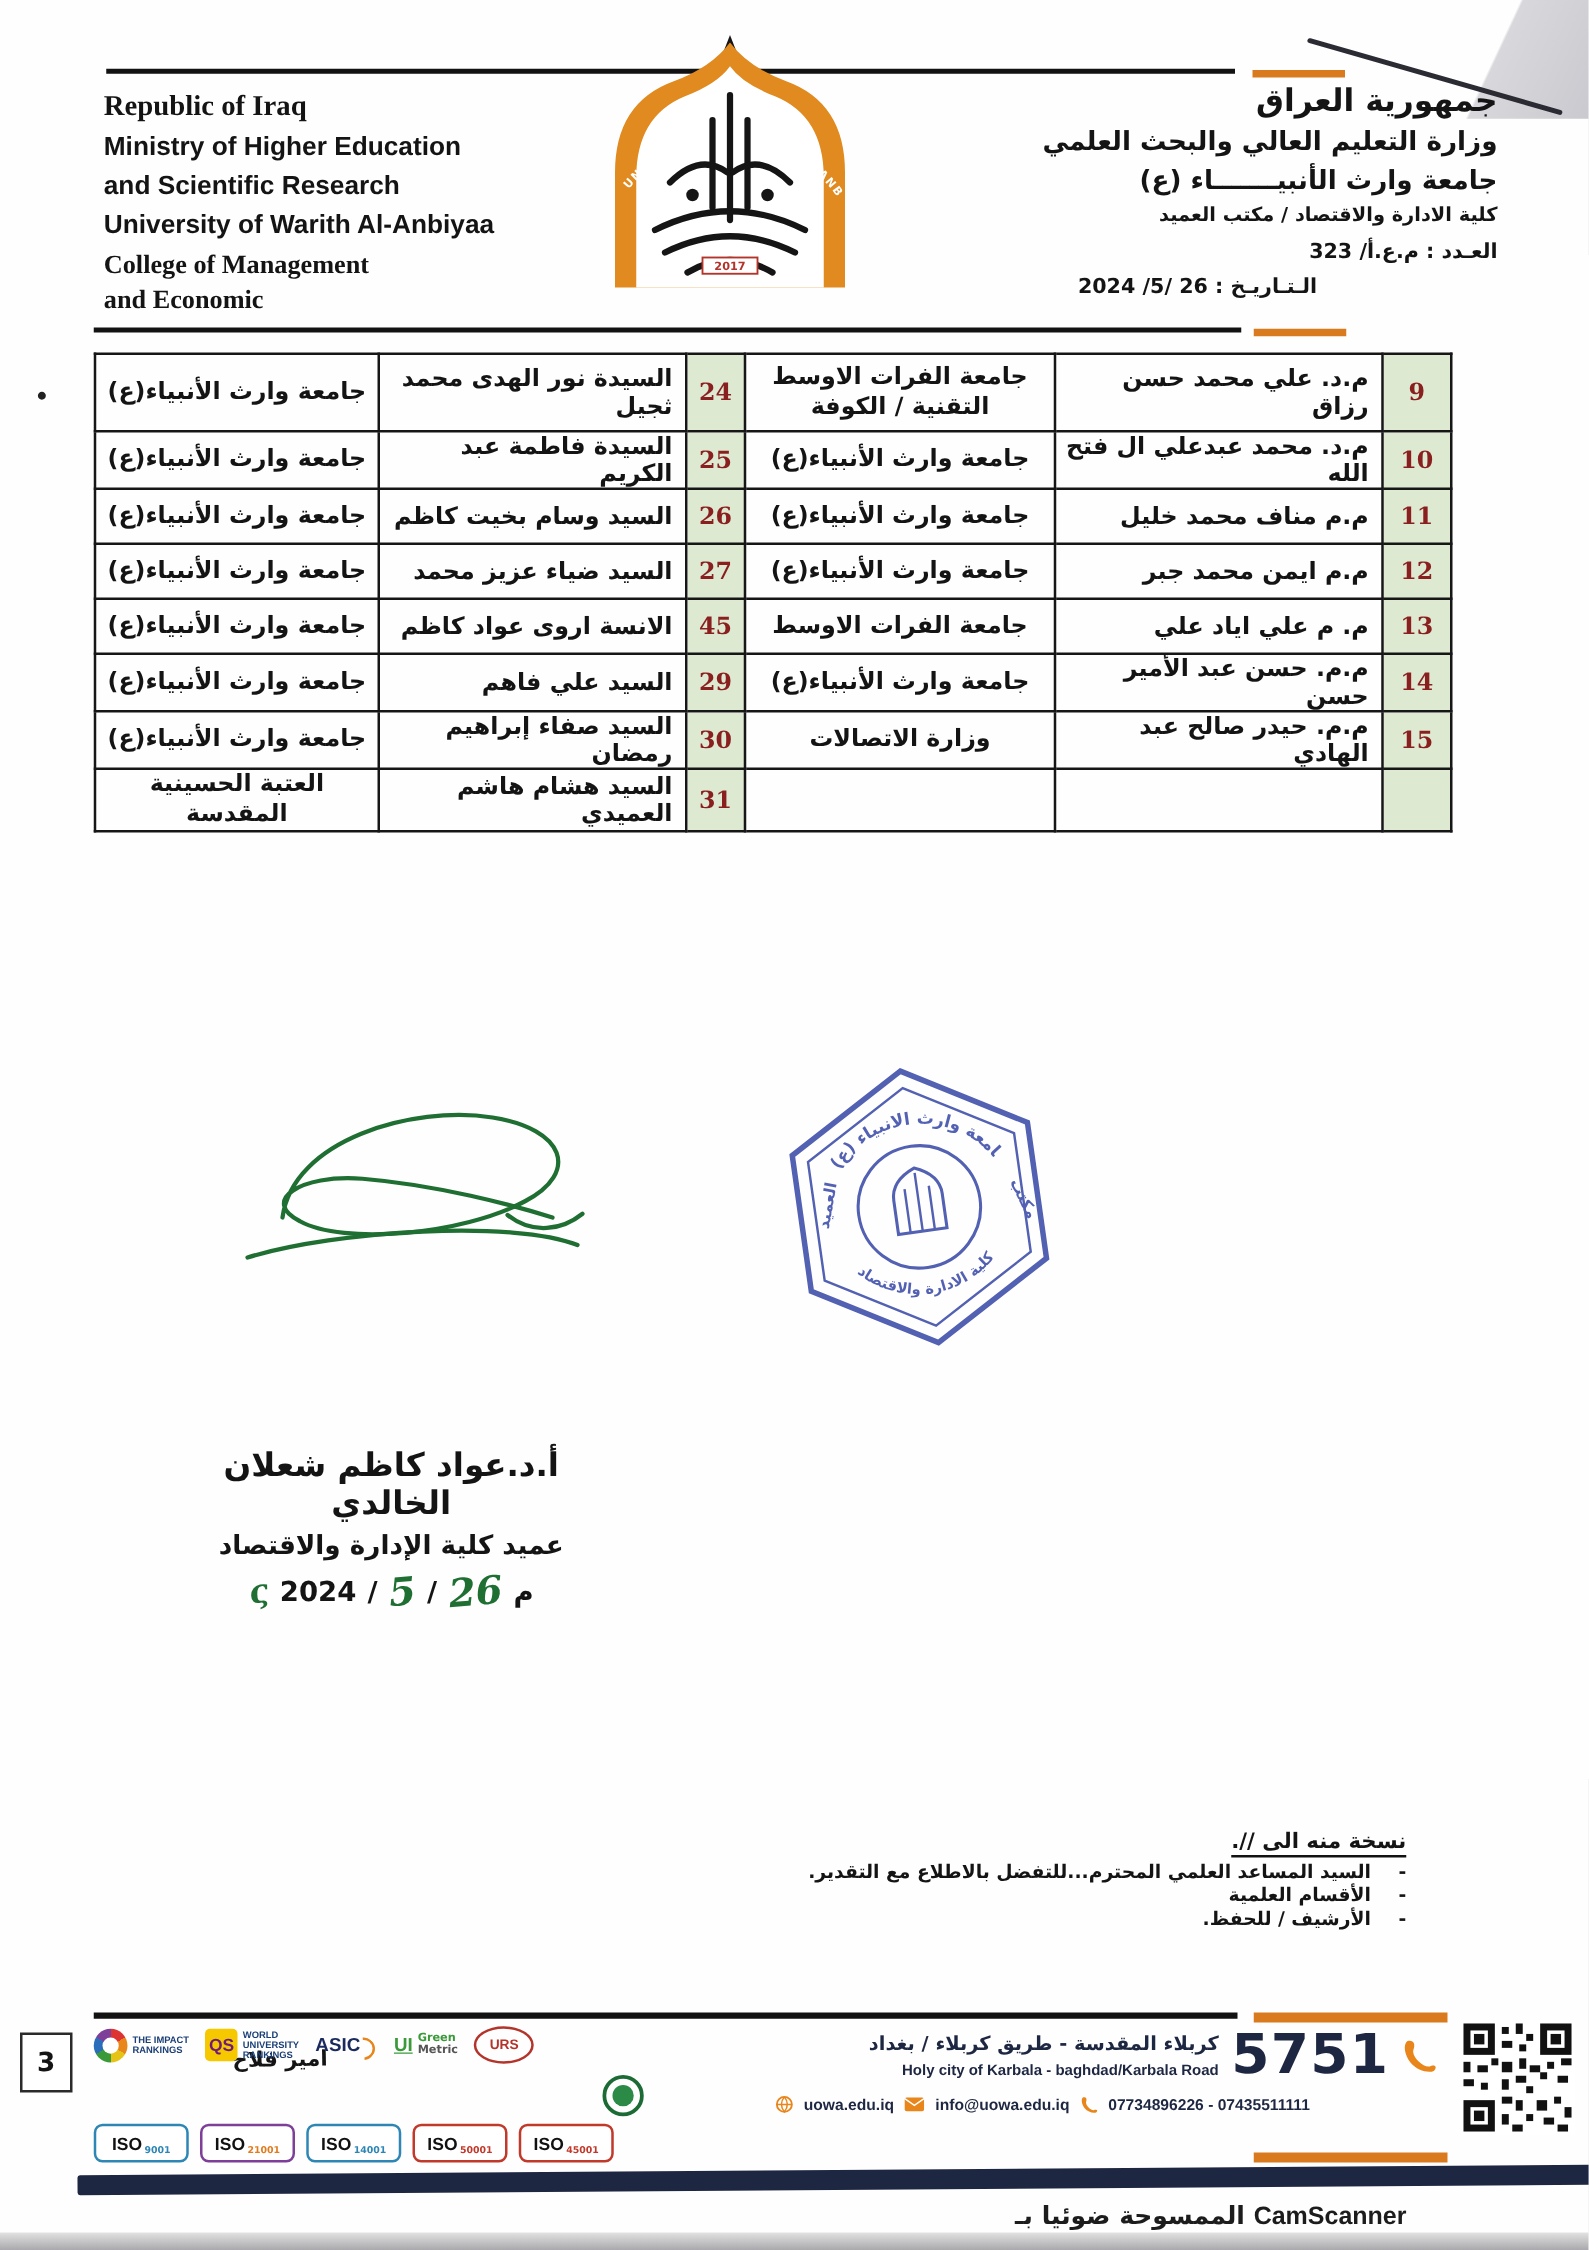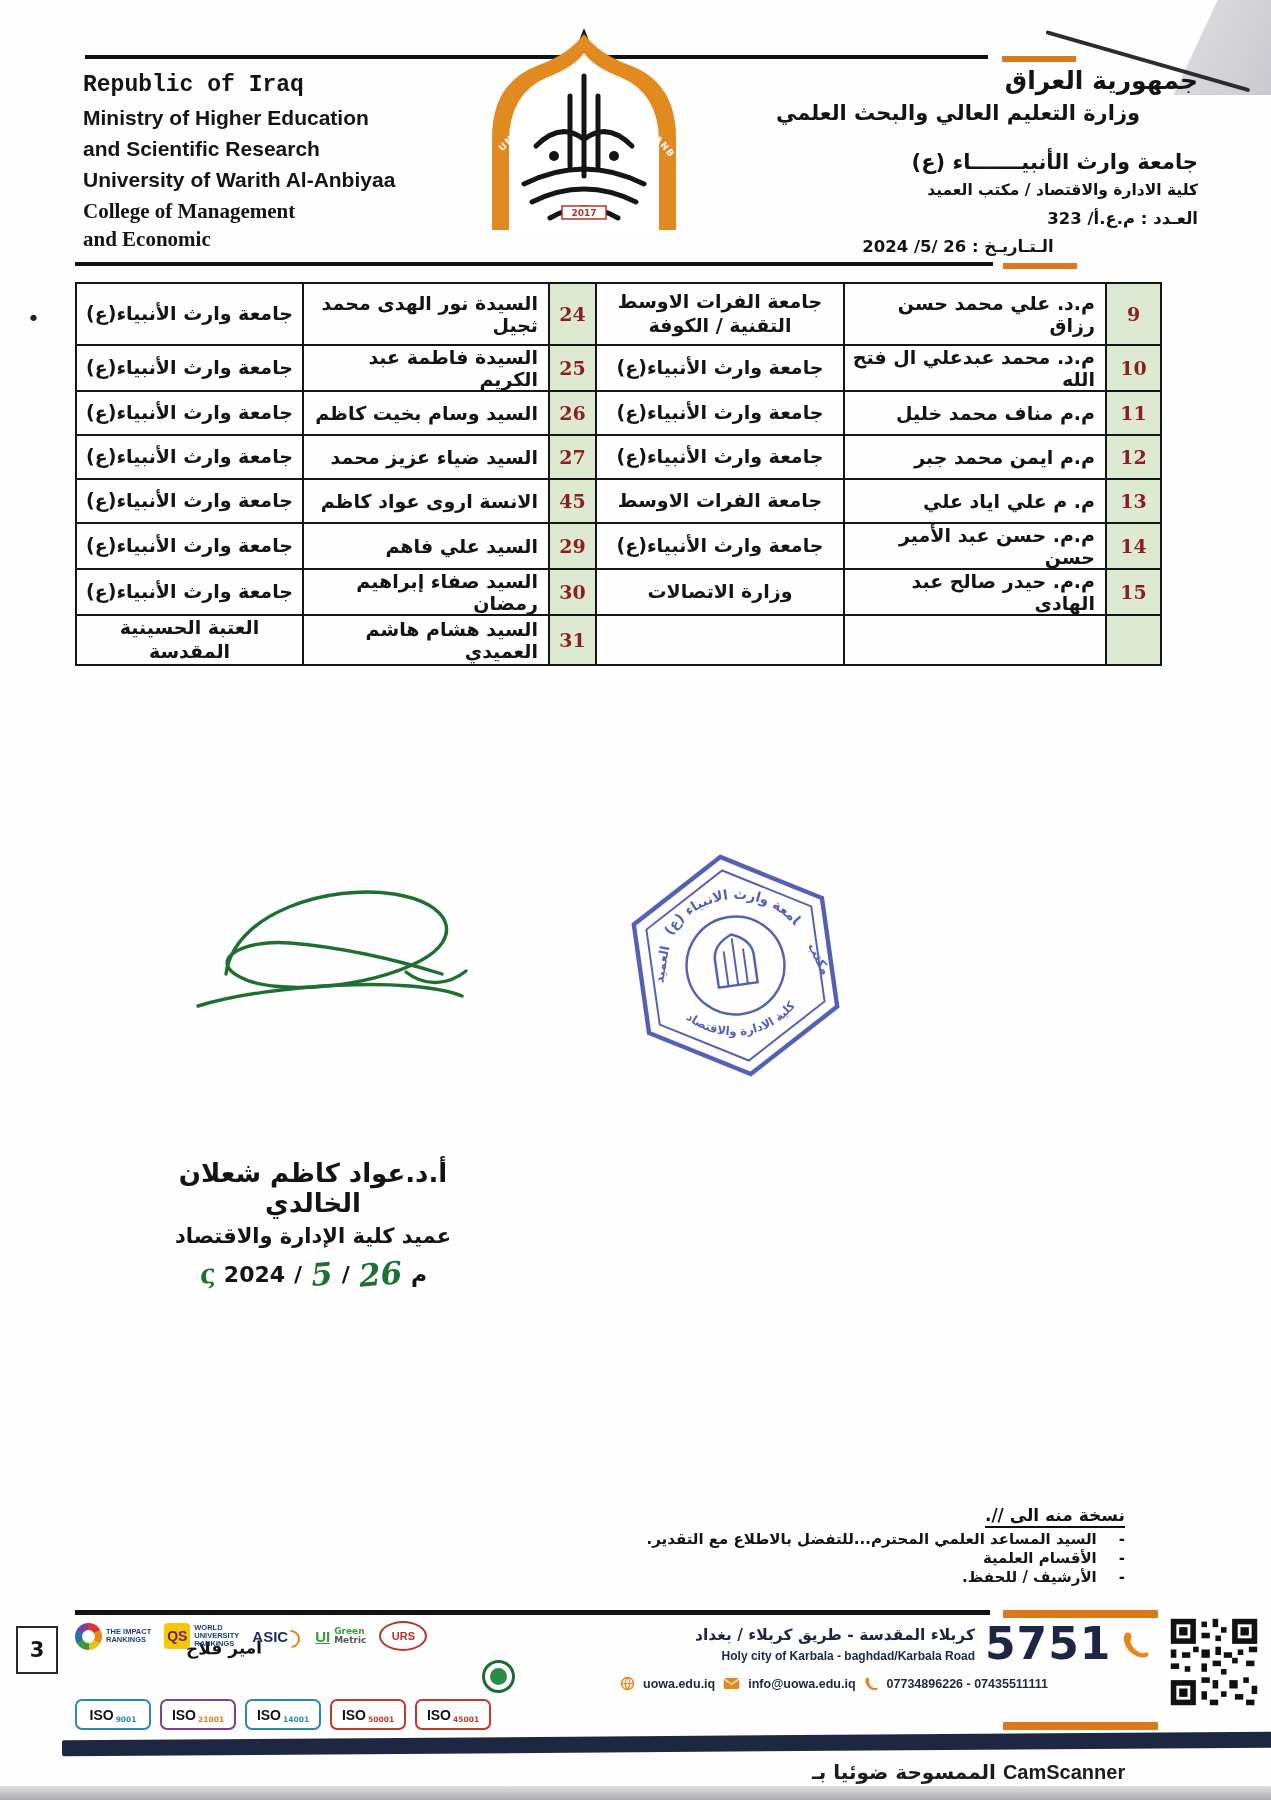--- a/index.html
+++ b/index.html
@@ -9,26 +9,26 @@
   .rtl{direction:rtl;}
   
   .corner-shade{top:0;right:0;width:175px;height:95px;background:linear-gradient(115deg,transparent 55%,#d8d8dc 56%,#c9c9cf 100%);}
   .corner-line{top:30px;left:1046px;width:212px;height:4px;background:#2b2b33;transform:rotate(16deg);transform-origin:left center;border-radius:2px;}
   .bottom-edge{left:0;top:1786px;width:1271px;height:14px;background:linear-gradient(#e2e2e2,#a9a9ad);}
   
   .rule-black{background:#121212;height:4px;}
   .rule-orange{background:var(--accent-orange,#d97a1f);height:6px;}
   
   .hdr-en{left:83px;top:72px;width:330px;font-weight:bold;}
-  .hdr-en .l1{font-size:23px;font-family:Liberation Mono, monospace;margin-bottom:8px;}
+  .hdr-en .l1{font-size:23px;font-family:Liberation Serif, serif;margin-bottom:8px;}
   .hdr-en .ln{font-size:21px;font-family:"Liberation Sans",sans-serif;margin-bottom:7px;font-weight:bold;}
   .hdr-en .serif{font-family:"Liberation Serif",serif;font-size:21px;margin-bottom:3px;}
   .hdr-ar{right:73px;top:66px;width:480px;text-align:right;font-weight:bold;}
   .hdr-ar .a1{font-size:25px;margin-bottom:6px;}
-  .hdr-ar .a2{font-size:21px;margin-bottom:25px;text-align:center;}
+  .hdr-ar .a2{font-size:21px;margin-bottom:7px;}
   .hdr-ar .a3{font-size:21px;margin-bottom:7px;letter-spacing:1px;}
   .hdr-ar .a4{font-size:15.5px;margin-bottom:10px;}
   .hdr-ar .a5{font-size:16.5px;margin-bottom:9px;}
   .hdr-ar .a6{font-size:16.5px;letter-spacing:1px;text-align:center;}
   .margin-bullet{left:27px;top:306px;font-size:22px;color:#222;}
   
   table.roster{position:absolute;left:75px;top:282px;width:1085px;border-collapse:collapse;table-layout:fixed;direction:ltr;}
   table.roster td{border:2.4px solid #161616;font-weight:bold;font-size:19px;overflow:hidden;}
   table.roster tr{height:44px;}
   table.roster tr.tall{height:62px;}
@@ -37,21 +37,21 @@
   td.no{text-align:center;background:var(--table-green,#dde9d1);color:var(--number-maroon,#8a1f1f);font-size:20px;font-family:"DejaVu Serif",serif;}
   
   .sig-block{left:128px;top:1158px;width:370px;text-align:center;font-weight:bold;}
   .sig-name{font-size:26px;margin-bottom:6px;}
   .sig-title{font-size:21px;margin-bottom:8px;}
   .sig-date{font-size:22px;display:flex;justify-content:center;align-items:center;gap:9px;direction:ltr;}
   .hand{color:var(--signature-green,#1f6f33);font-size:31px;font-style:italic;display:inline-block;transform:rotate(-5deg);font-family:"DejaVu Serif",serif;}
   .hand.fl{font-size:26px;transform:rotate(-12deg);}
   
   .cc{right:146px;top:1463px;width:560px;direction:rtl;text-align:right;font-weight:bold;}
-  .cc-head{font-size:17px;border-bottom:2px solid #111;display:inline-block;padding-bottom:1px;margin-bottom:2px;margin-top:42px;}
+  .cc-head{font-size:17px;border-bottom:2px solid #111;display:inline-block;padding-bottom:1px;margin-bottom:2px;}
   .cc-item{font-size:15px;display:flex;gap:22px;margin-bottom:1px;white-space:nowrap;}
   .cc-dash{font-weight:bold;}
   
   .pagebox{left:16px;top:1626px;width:38px;height:44px;border:2px solid #2a2a2a;display:flex;align-items:center;justify-content:center;font-size:21px;font-weight:bold;background:#fff;}
   .margin-note{left:186px;top:1638px;font-size:17px;font-weight:bold;transform:rotate(-1deg);}
   
   .f-left{left:75px;top:1620px;width:450px;}
   .rank-row{display:flex;align-items:center;gap:13px;height:32px;}
   .iso-row{display:flex;align-items:center;gap:9px;margin-top:5px;}
   .iso-badge{width:72px;height:27px;border:2.5px solid #888;border-radius:7px;background:#fff;display:flex;align-items:center;justify-content:center;gap:2px;margin-top:42px;}

